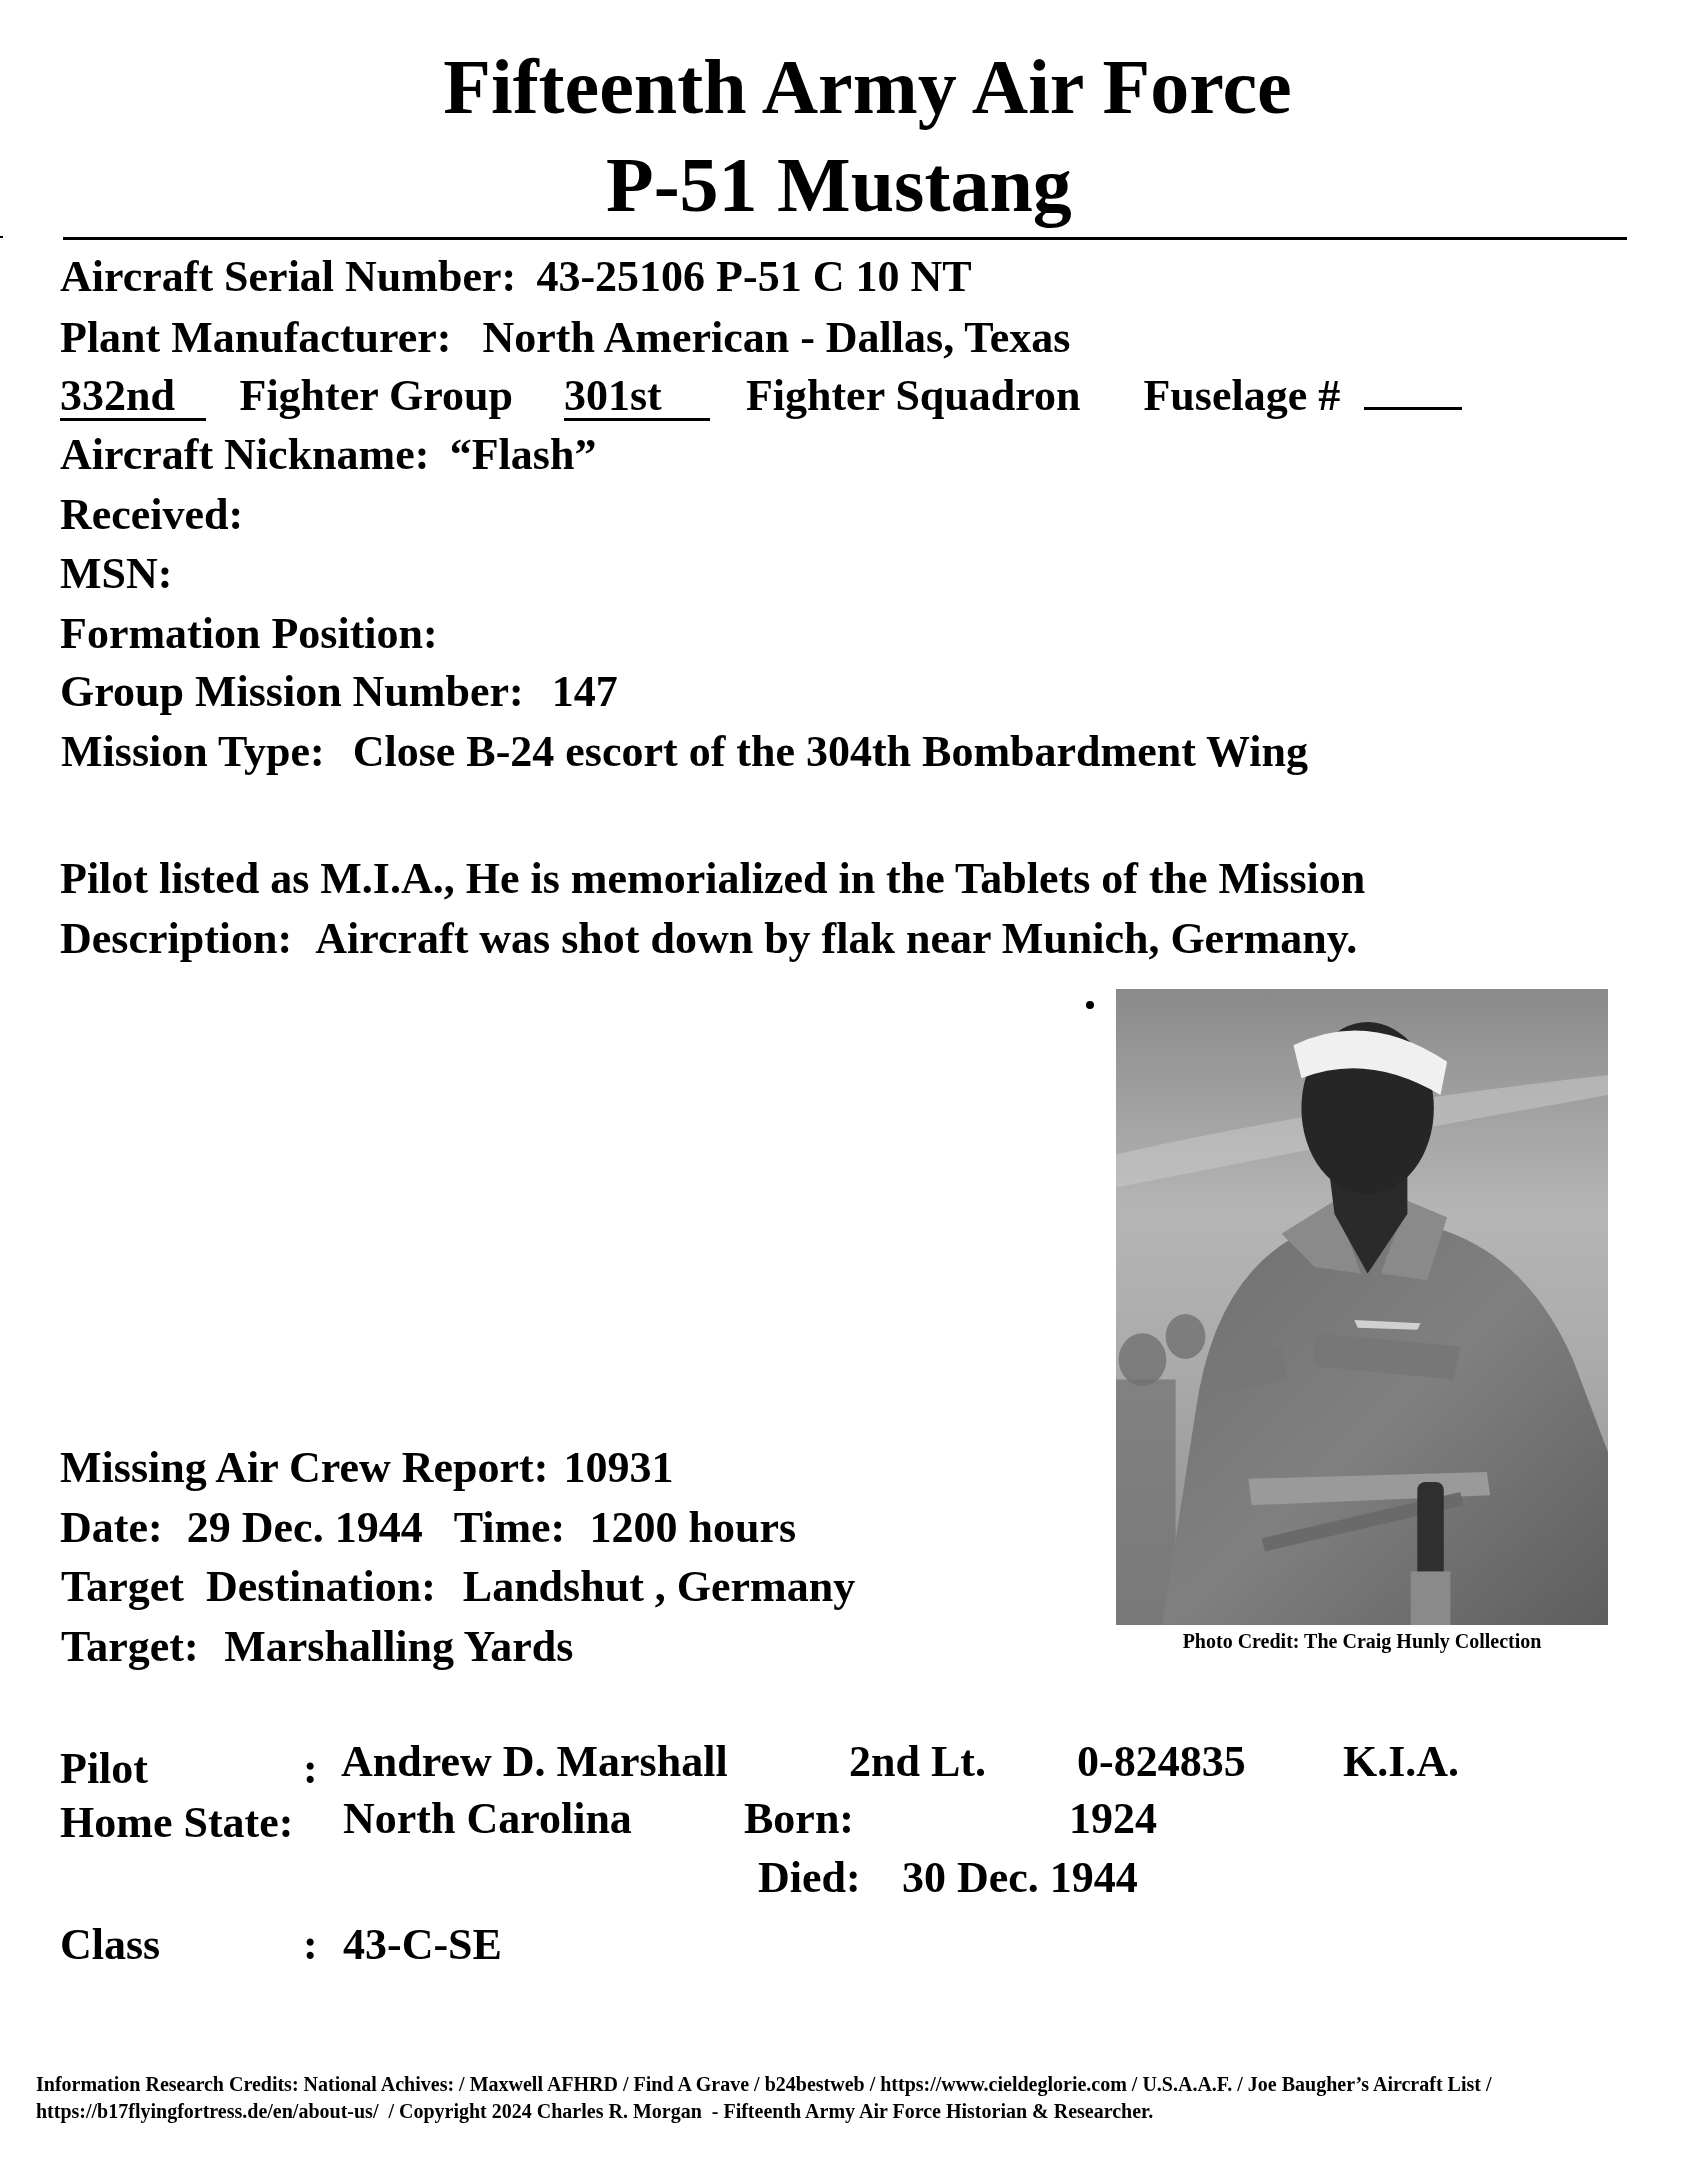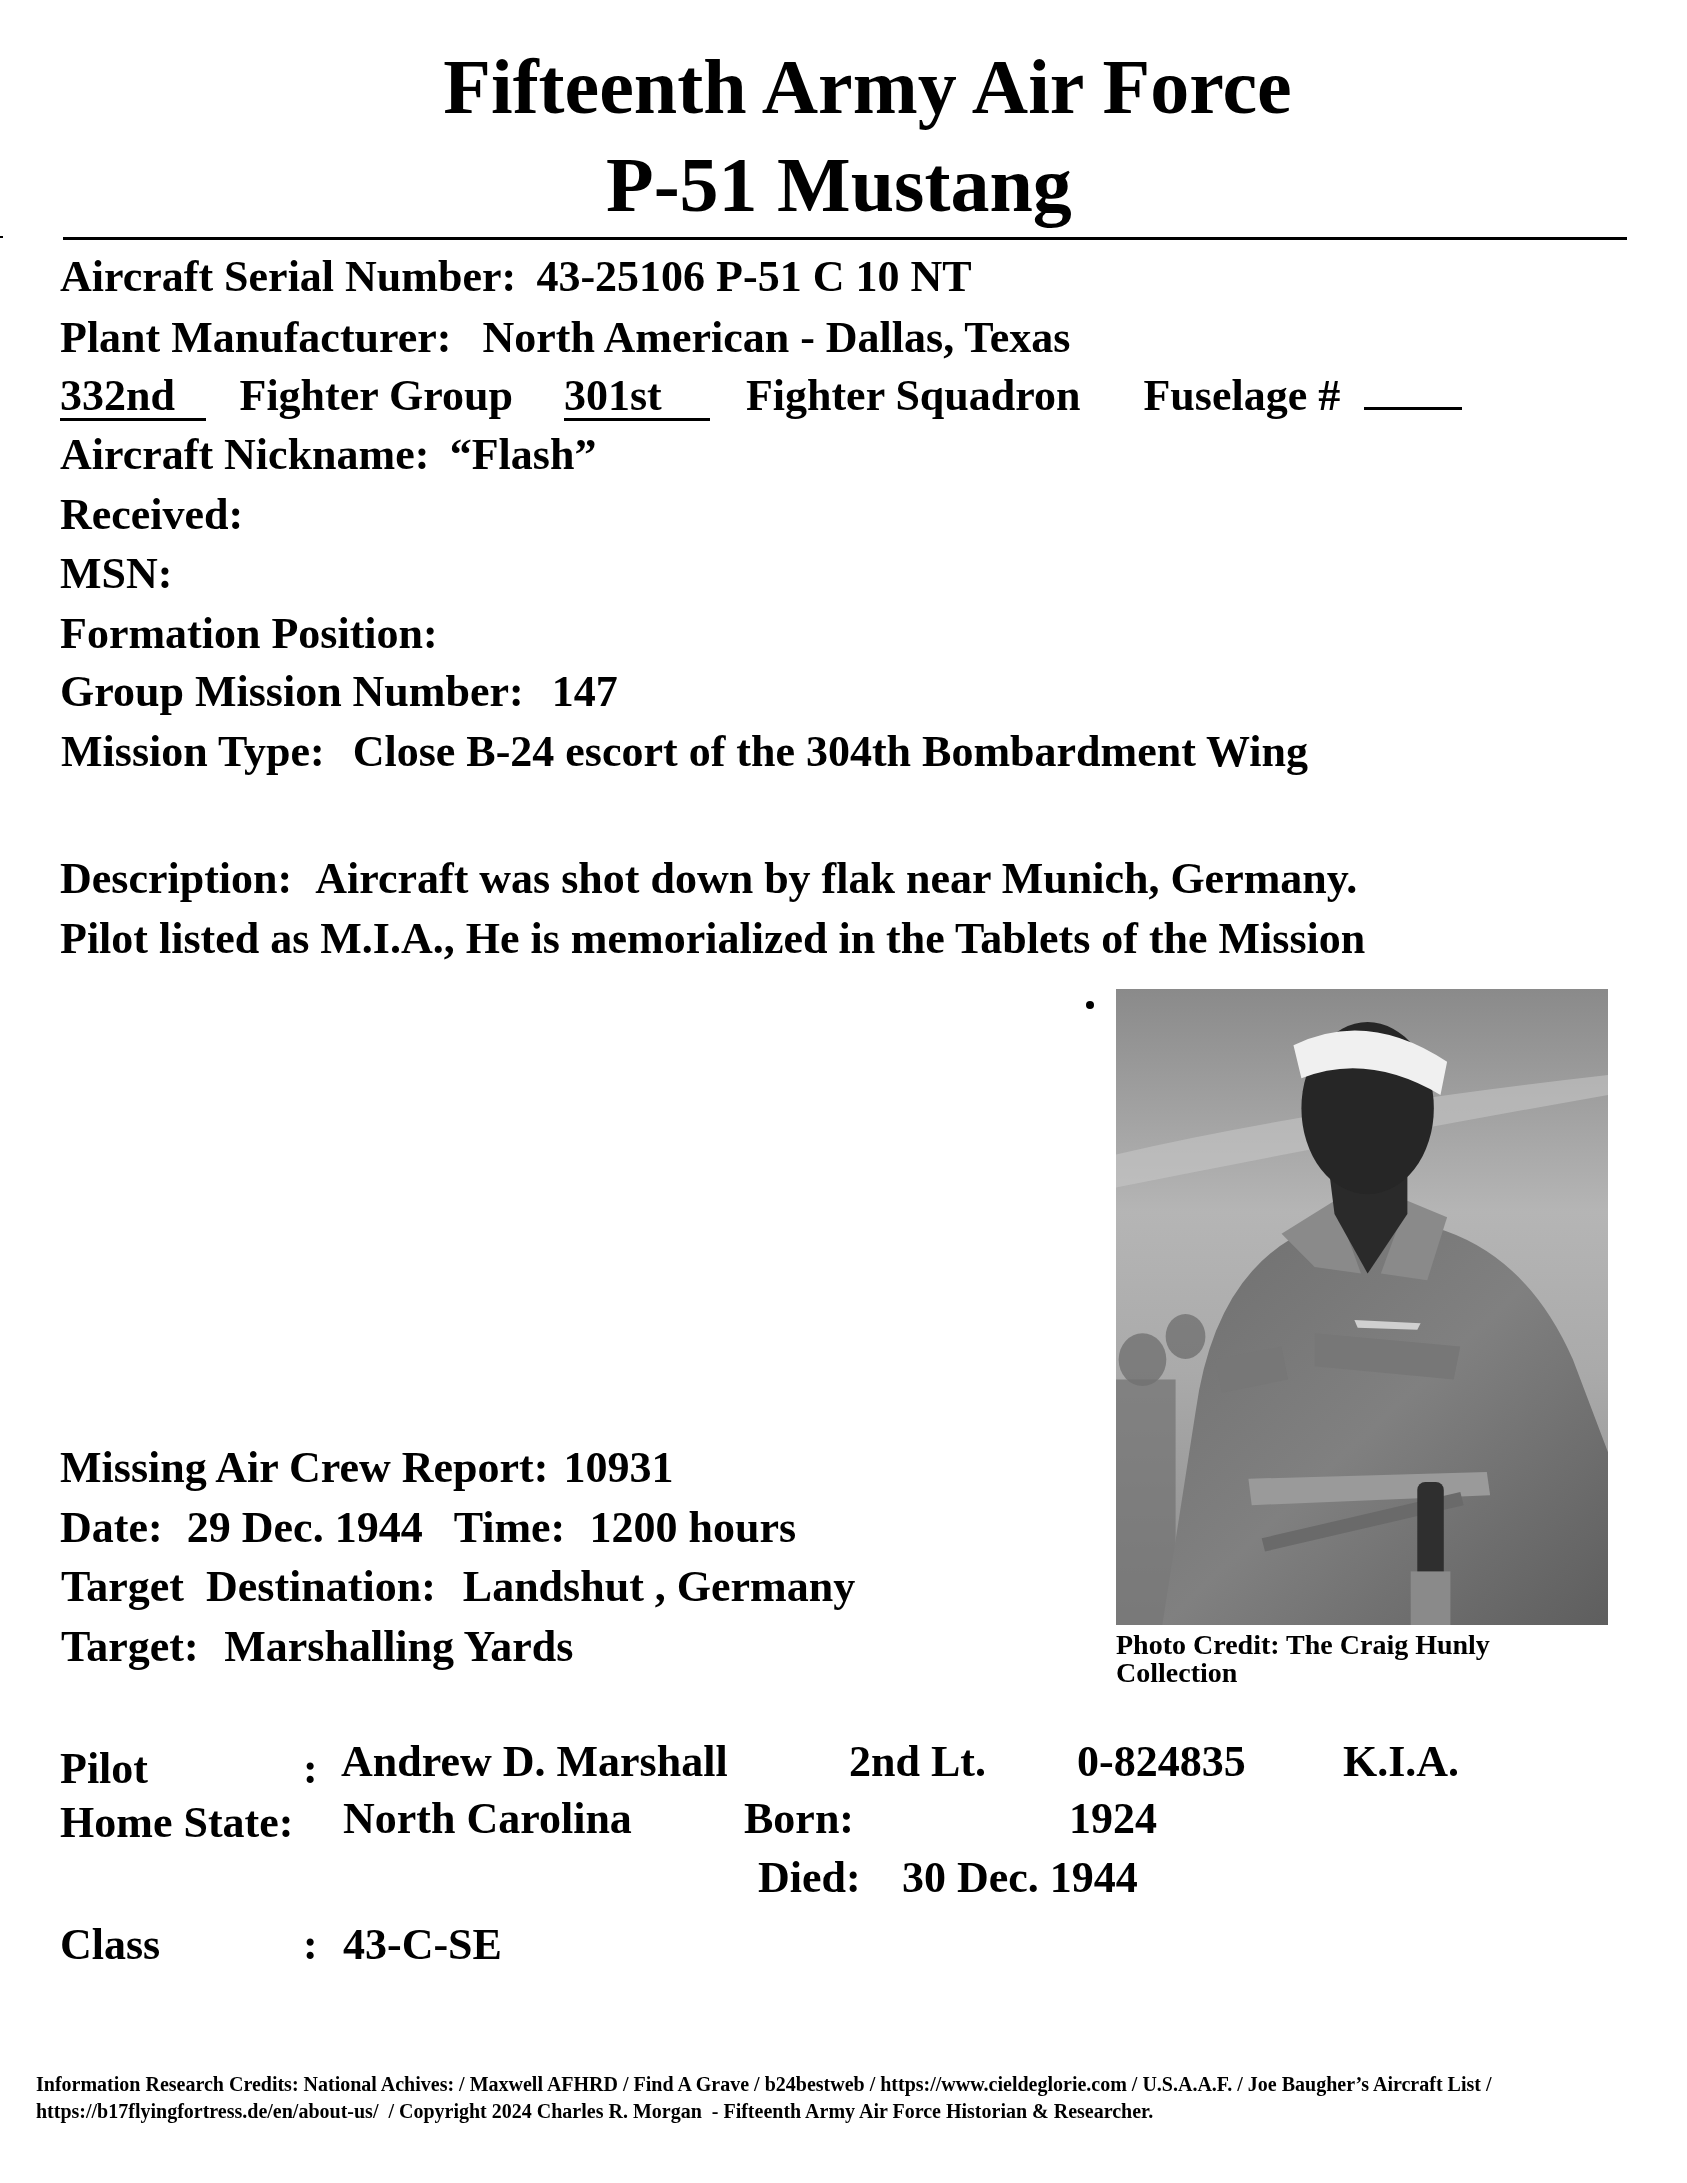--- a/index.html
+++ b/index.html
@@ -48,22 +48,22 @@
     .desc { font-size: 44px; line-height: 60px; }
 
     
     .photo {
       position: absolute; left: 1116px; top: 989px; width: 492px; height: 636px;
       overflow: hidden;
       background: linear-gradient(180deg, #8e8e8e 0%, #a3a3a3 30%, #b3b3b3 55%, #9a9a9a 100%);
     }
     .photo svg { display: block; width: 100%; height: 100%; }
     .caption {
-      position: absolute; left: 1116px; top: 1631px; width: 492px; text-align: left;
-      font-size: 28px; line-height: 1; font-family: "Liberation Serif", serif;
+      position: absolute; left: 1116px; top: 1631px; width: 492px; text-align: center;
+      font-size: 20px; line-height: 1; font-family: "Liberation Serif", serif;
     }
 
     
     .footer {
       position: absolute; left: 36px; top: 2071px; width: 1634px;
       font-size: 20px; line-height: 26.5px; white-space: normal;
     }
   </style>
 </head>
 <body>
@@ -116,25 +116,25 @@
   <span>Group Mission Number:</span>
   <span style="margin-left:17px;">147</span>
 </div>
 
 <div class="abs row" style="left:61px; top:730px;">
   <span>Mission Type:</span>
   <span style="margin-left:17px;">Close B-24 escort of the 304th Bombardment Wing</span>
 </div>
 
 <div class="abs desc" style="left:60px; top:849px;">
+  <div>Pilot listed as M.I.A., He is memorialized in the Tablets of the Mission</div>
   <div>
     <span>Description:</span>
     <span style="margin-left:12px;">Aircraft was shot down by flak near Munich, Germany.</span>
   </div>
-  <div>Pilot listed as M.I.A., He is memorialized in the Tablets of the Mission</div>
 </div>
 
 <div class="edge-dot"></div>
 <div class="photo" title="Portrait of pilot with bandaged head in uniform">
   <svg viewBox="0 0 743 961" preserveAspectRatio="none">
     <defs>
       <linearGradient id="sky" x1="0" y1="0" x2="0" y2="1">
         <stop offset="0" stop-color="#8a8a8a"></stop>
         <stop offset="0.35" stop-color="#b5b5b5"></stop>
         <stop offset="0.6" stop-color="#aaaaaa"></stop>

